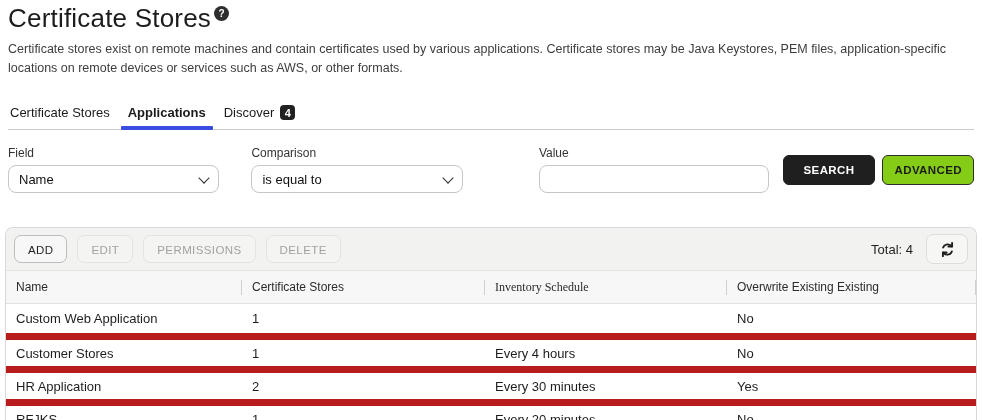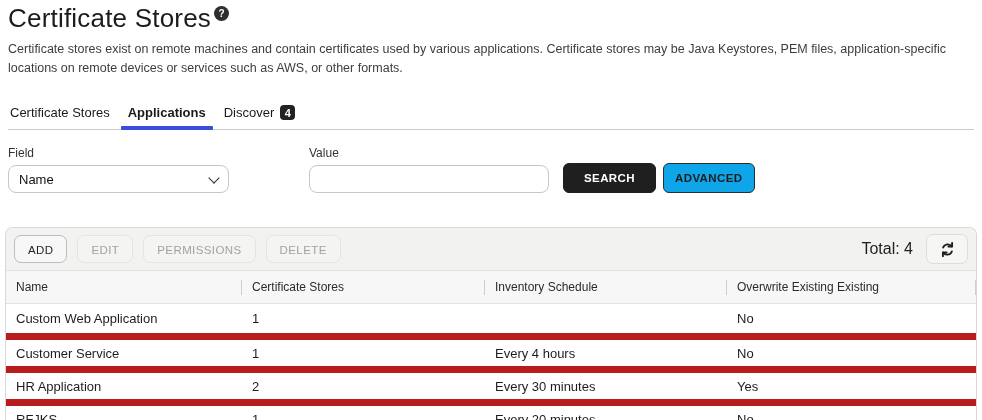--- a/index.html
+++ b/index.html
@@ -20,63 +20,63 @@
   .tab-bar { margin-top:27px; display:flex; gap:18px; border-bottom:1px solid #cccccc; padding-left:2px; }
   .tab { position:relative; padding:0 0 9px 0; font-size:13px; color:#1a1a1a; cursor:pointer; white-space:nowrap;
     display:flex; align-items:center; }
   .tab.active { font-weight:700; }
   .tab.active::after { content:""; position:absolute; left:-7px; right:-7px; bottom:-1px; height:4px;
     background:#3b4ce0; border-radius:1px; }
   .tab-badge { margin-left:6px; min-width:15px; height:15px; padding:0 3px; border-radius:4px; background:#222222;
     color:#ffffff; font-size:11px; font-weight:700; display:flex; align-items:center; justify-content:center; }
 
   
-  .filter-row { margin-top:16px; display:flex; align-items:flex-end; }
+  .filter-row { margin-top:16px; display:flex; align-items:center; }
   .filter-group { display:flex; flex-direction:column; }
   .filter-label { font-size:12px; color:#333333; margin-bottom:5px; }
   .field-group { width:221px; margin-right:32px; }
   .comparison-group { width:221px; margin-right:28px; }
   .value-group { width:240px; margin-right:14px;margin-left:48px; }
   .ctl-wrap { position:relative; }
   select.ctl, input.ctl { width:100%; height:28px; border:1px solid #c6c6c6; border-radius:8px;
     background:#ffffff; font-family:"Liberation Sans", sans-serif; font-size:13px; color:#111;
     padding:0 26px 0 10px; appearance:none; -webkit-appearance:none; outline:none; }
   input.ctl { padding-right:10px; }
   .chev { position:absolute; right:11px; top:9px; width:8px; height:8px; pointer-events:none;
     border-right:1.8px solid #2f2f2f; border-bottom:1.8px solid #2f2f2f; transform:rotate(45deg); }
   .btn-search { height:30px; padding:0 20px; margin-right:7px; background:#1f1f1f; color:#ffffff;
     border:1px solid #1f1f1f; border-radius:6px; font-family:"Liberation Sans", sans-serif;
     font-size:11.5px; font-weight:700; letter-spacing:0.4px; cursor:pointer; }
-  .btn-advanced { height:30px; padding:0 11px; background:#0ea5e9; color:#1c1c1c;
+  .btn-advanced { height:30px; padding:0 11px; background:#84cc16; color:#1c1c1c;
     border:1.5px solid #2d2d2d; border-radius:6px; font-family:"Liberation Sans", sans-serif;
     font-size:11.5px; font-weight:700; letter-spacing:0.4px; cursor:pointer; }
 
   
   .panel { margin:34px 5px 0 5px; border:1px solid #d8d8d8; border-bottom:none;
     border-radius:8px 8px 0 0; background:#ffffff; }
   .grid-toolbar { display:flex; align-items:center; background:#f2f2f1; padding:6px 8px;
     border-radius:8px 8px 0 0; }
   .tb-btn { height:28px; padding:8px 13px; margin-right:10px; border-radius:7px;
     font-family:"Liberation Sans", sans-serif; font-size:11.5px; letter-spacing:0.4px; cursor:pointer; }
   .tb-btn.enabled { background:#f7f7f7; border:1px solid #bdbdbd; color:#1f1f1f; }
   .tb-btn.disabled { background:#f4f4f3; border:1px solid #e4e4e3; color:#a2a2a2; cursor:default; }
   .tb-spacer { flex:1; }
-  .total-label { font-size:16px; color:#1f1f1f; margin-right:13px; }
+  .total-label { font-size:13px; color:#1f1f1f; margin-right:13px; }
   .refresh-btn { width:42px; height:30px; border-radius:7px; border:1px solid #dddddc; background:#f6f6f5;
     display:flex; align-items:center; justify-content:center; cursor:pointer; }
 
   table.grid { width:100%; border-collapse:collapse; table-layout:fixed; }
   table.grid th { background:#f7f7f7; height:33px; text-align:left; font-weight:400; font-size:12px;
     color:#2b2b2b; padding-left:10px; border-top:1px solid #e3e3e3; border-bottom:1px solid #e2e2e2;
     position:relative; cursor:pointer; }
   table.grid th::after { content:""; position:absolute; right:0; top:9px; height:15px; width:1px; background:#cfcfcf; }
   table.grid td { height:33px; font-size:13px; color:#1d1d1d; padding-left:10px;
     border-bottom:7px solid #b91c1c; background:#ffffff; }
   table.grid tr { cursor:pointer; }
-  .col-name { width:236px; } .col-stores { width:243px; } .col-sched { width:242px; } .col-over { width:auto; }
+  .col-name { width:236px; } .col-stores { width:243px; } .col-sched { width:242px;font-family:Liberation Serif, serif; } .col-over { width:auto; }
 </style>
 </head>
 <body>
 
 <div class="page">
   <div class="title-row">
     <h1 class="page-title">Certificate Stores</h1>
     <button class="help-icon">?</button>
   </div>
   <p class="page-desc">Certificate stores exist on remote machines and contain certificates used by various applications. Certificate stores may be Java Keystores, PEM files, application-specific locations on remote devices or services such as AWS, or other formats.</p>
@@ -93,20 +93,29 @@
       <span class="tab-badge">4</span>
     </div>
   </div>
 
   <div class="filter-row">
     <div class="filter-group field-group">
       <span class="filter-label">Field</span>
       <div class="ctl-wrap">
         <select class="ctl">
           <option>Name</option>
+        </select>
+        <span class="chev"></span>
+      </div>
+    </div>
+    <div class="filter-group comparison-group">
+      <span class="filter-label">Comparison</span>
+      <div class="ctl-wrap">
+        <select class="ctl">
+          <option>is equal to</option>
         </select>
         <span class="chev"></span>
       </div>
     </div>
     <div class="filter-group value-group">
       <span class="filter-label">Value</span>
       <div class="ctl-wrap">
         <input class="ctl" type="text" value="" style="">
       </div>
     </div>
@@ -145,21 +154,21 @@
       </tr>
     </thead>
     <tbody>
       <tr>
         <td>Custom Web Application</td>
         <td>1</td>
         <td></td>
         <td>No</td>
       </tr>
       <tr>
-        <td>Customer Service</td>
+        <td>Customer Stores</td>
         <td>1</td>
         <td>Every 4 hours</td>
         <td>No</td>
       </tr>
       <tr>
         <td>HR Application</td>
         <td>2</td>
         <td>Every 30 minutes</td>
         <td>Yes</td>
       </tr>

